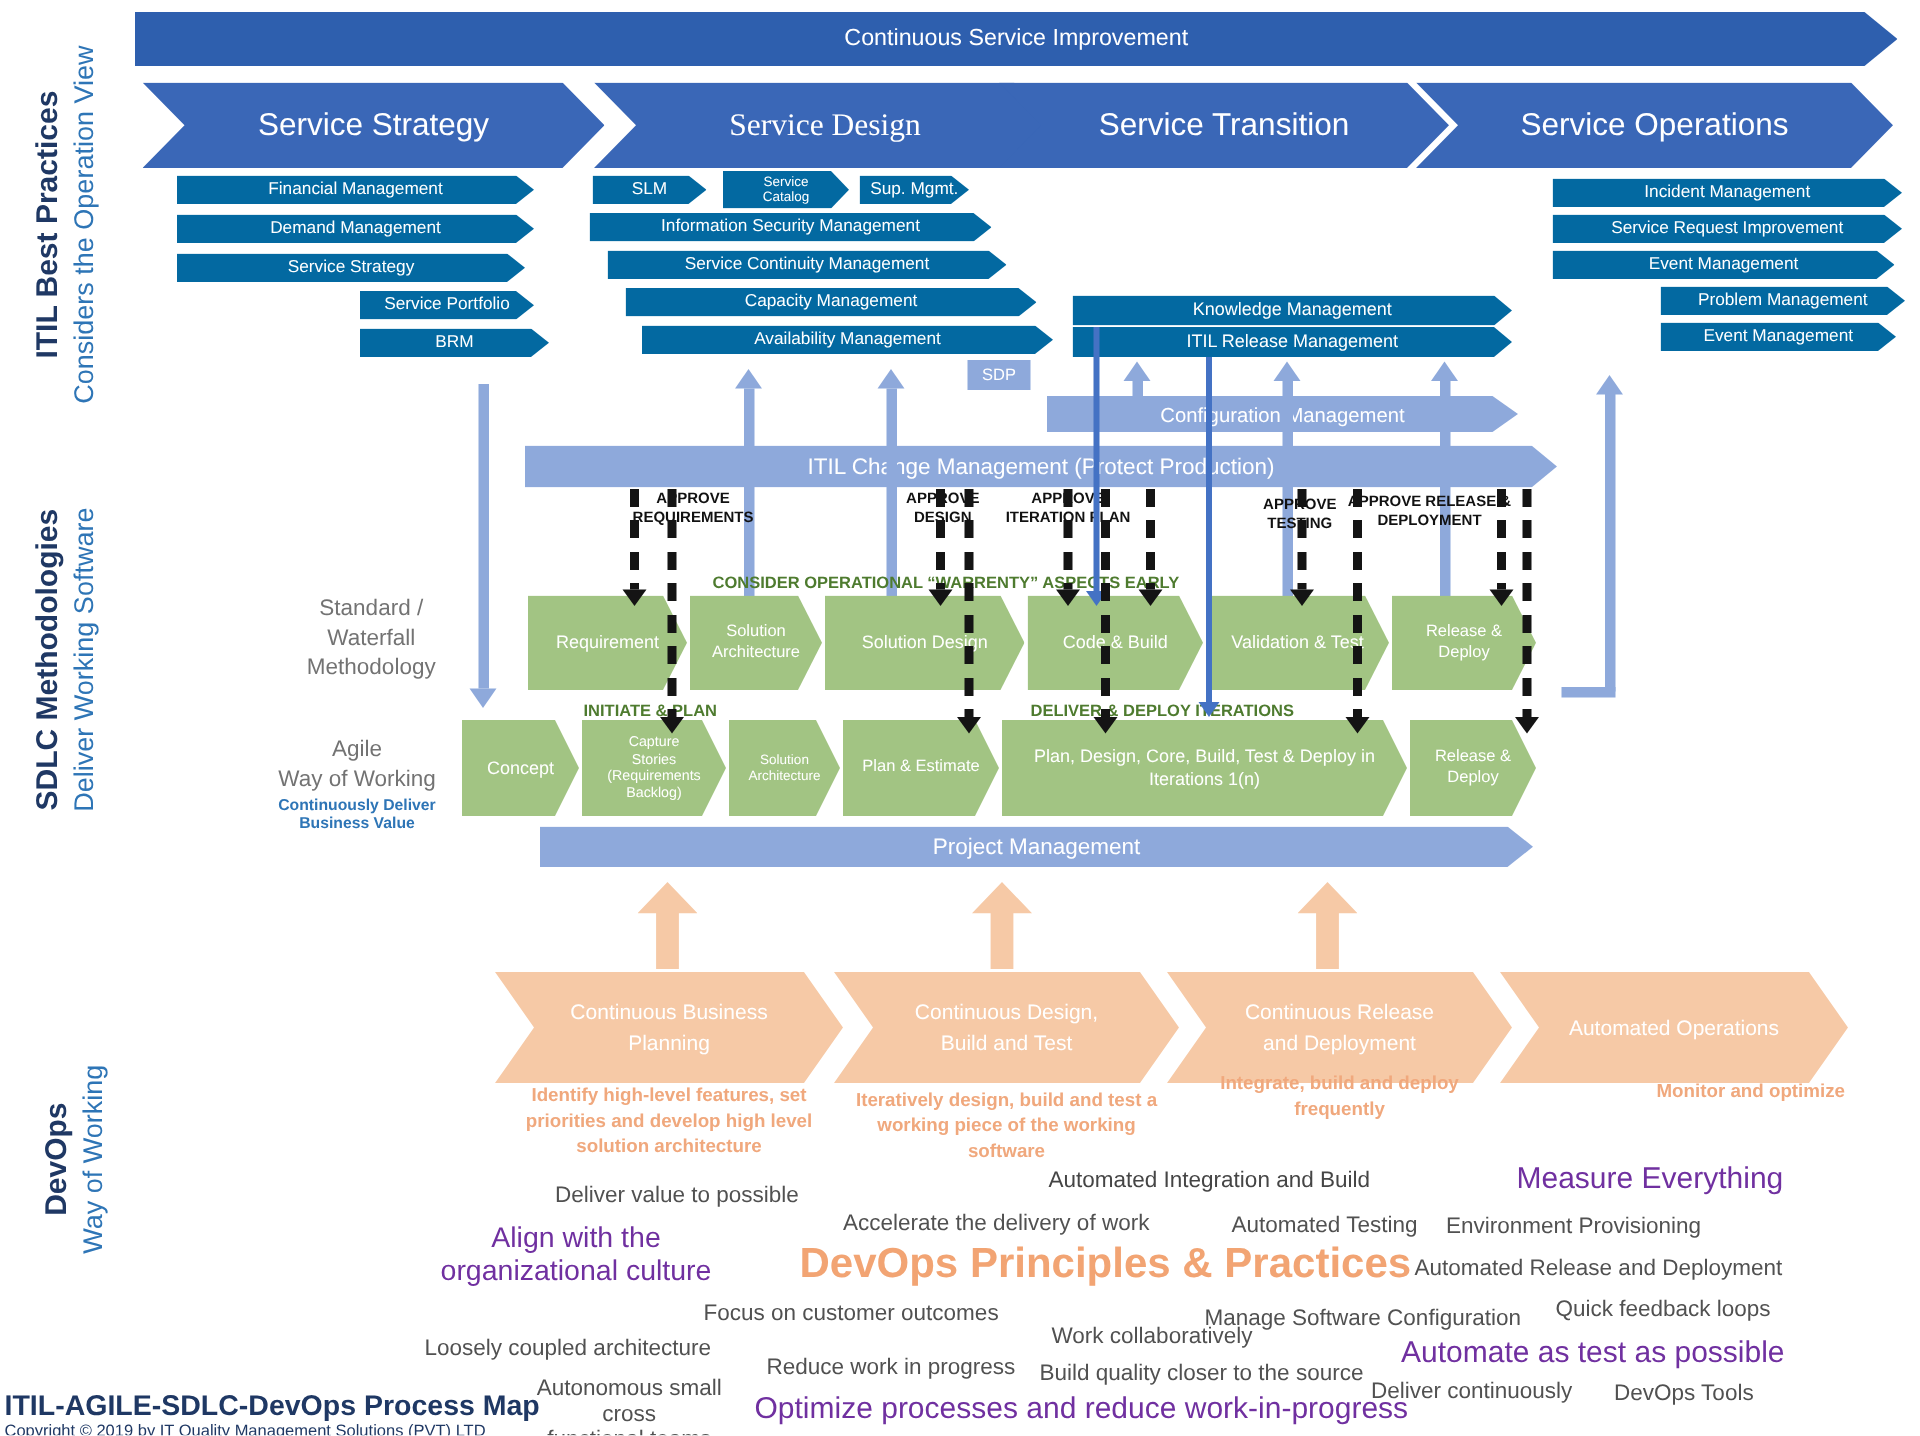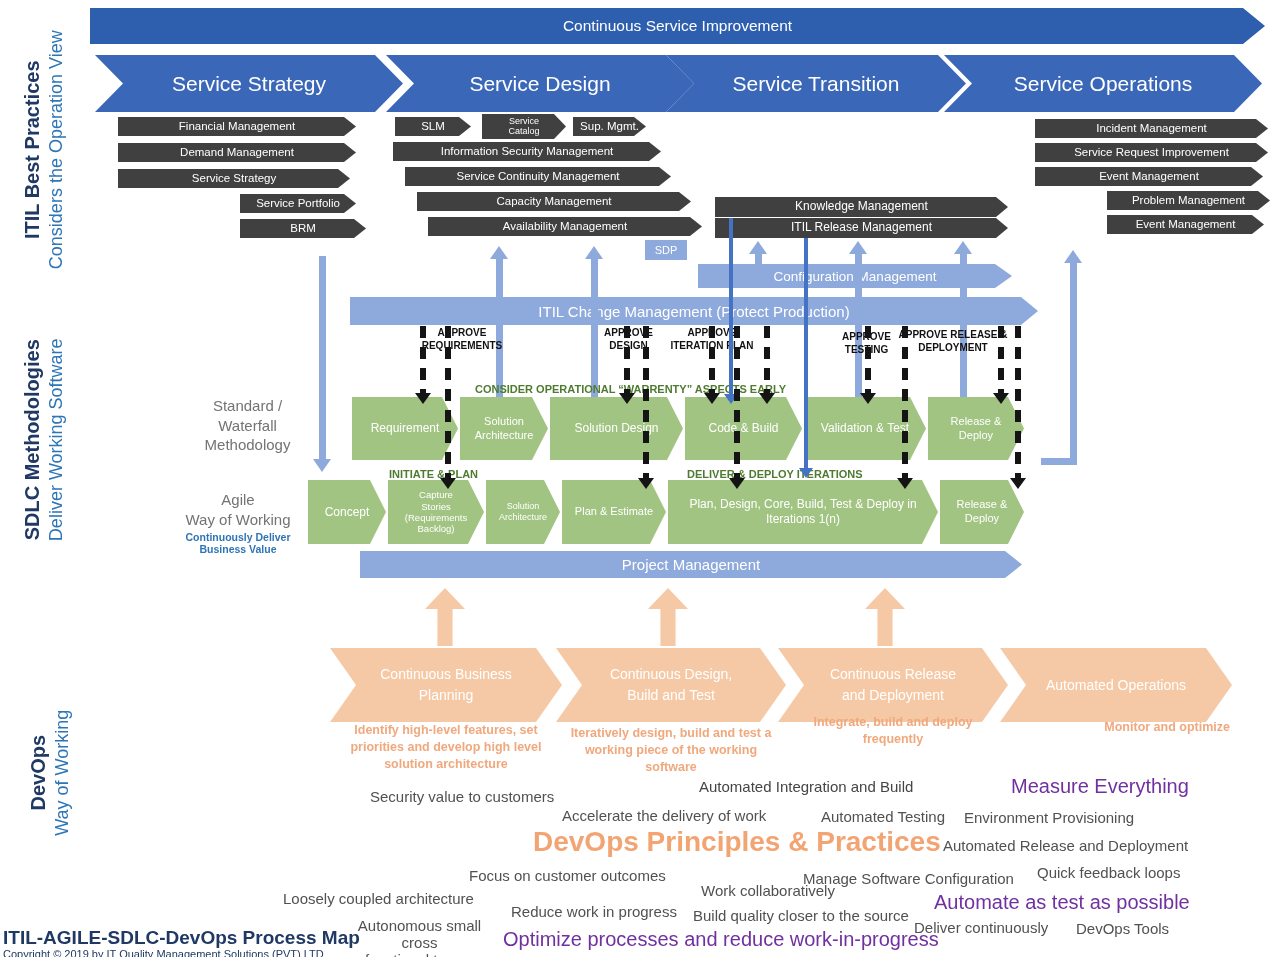--- a/index.html
+++ b/index.html
@@ -6,21 +6,21 @@
   #canvas{position:relative;width:1280px;height:957px;background:#fff;overflow:hidden;
           font-family:"Liberation Sans",sans-serif;}
   .abs{position:absolute;}
   .pre{white-space:pre-line;}
   
   .banner{background:#2E5FAE;color:#fff;display:flex;align-items:center;justify-content:center;
           font-size:15.5px;clip-path:polygon(0 0,calc(100% - 22px) 0,100% 50%,calc(100% - 22px) 100%,0 100%);}
   .stage{background:#3A67B7;color:#fff;display:flex;align-items:center;justify-content:center;
          font-size:21px;clip-path:polygon(0 0,calc(100% - 28px) 0,100% 50%,calc(100% - 28px) 100%,0 100%,28px 50%);}
   
-  .sarrow{background:#404040;color:#fff;display:flex;align-items:center;justify-content:center;
+  .sarrow{background:#0369a1;color:#fff;display:flex;align-items:center;justify-content:center;
           text-align:center;font-size:11.5px;height:19px;line-height:1.1;
           clip-path:polygon(0 0,calc(100% - 12px) 0,100% 50%,calc(100% - 12px) 100%,0 100%);}
   .band{background:#8EA9DB;color:#fff;display:flex;align-items:center;justify-content:center;
         clip-path:polygon(0 0,calc(100% - 17px) 0,100% 50%,calc(100% - 17px) 100%,0 100%);}
   .rect{background:#8EA9DB;color:#fff;display:flex;align-items:center;justify-content:center;font-size:11px;}
   
   .garrow{background:#A2C483;color:#fff;display:flex;align-items:center;justify-content:center;
           text-align:center;line-height:1.25;
           clip-path:polygon(0 0,calc(100% - 16px) 0,100% 50%,calc(100% - 16px) 100%,0 100%);}
   
@@ -64,21 +64,21 @@
     <div class="t">SDLC Methodologies</div>
     <div class="s">Deliver Working Software</div>
   </div>
   <div class="abs vlabel" style="left:-60px;top:749px;width:220px;">
     <div class="t">DevOps</div>
     <div class="s">Way of Working</div>
   </div>
 
   <div class="abs banner" style="left:90px;top:8px;width:1175px;height:36px;">Continuous Service Improvement</div>
   <div class="abs stage" style="left:95px;top:55px;width:308px;height:57px;">Service Strategy</div>
-  <div class="abs stage" style="left:386px;top:55px;width:308px;height:57px;">Service Design</div>
+  <div class="abs stage" style="left:396px;top:55px;width:308px;height:57px;font-family:Liberation Serif, serif;">Service Design</div>
   <div class="abs stage" style="left:666px;top:55px;width:300px;height:57px;">Service Transition</div>
   <div class="abs stage" style="left:944px;top:55px;width:318px;height:57px;">Service Operations</div>
 
   <div class="abs sarrow" style="left:118px;top:117px;width:238px;">Financial Management</div>
   <div class="abs sarrow" style="left:118px;top:143px;width:238px;">Demand Management</div>
   <div class="abs sarrow" style="left:118px;top:169px;width:232px;">Service Strategy</div>
   <div class="abs sarrow" style="left:240px;top:194px;width:116px;">Service Portfolio</div>
   <div class="abs sarrow" style="left:240px;top:219px;width:126px;">BRM</div>
 
   <div class="abs sarrow" style="left:395px;top:117px;width:76px;">SLM</div>
@@ -227,26 +227,28 @@
   <div class="abs onote pre" style="left:328px;top:722px;width:236px;">Identify high-level features, set
 priorities and develop high level
 solution architecture</div>
   <div class="abs onote pre" style="left:554px;top:725px;width:234px;">Iteratively design, build and test a
 working piece of the working
 software</div>
   <div class="abs onote pre" style="left:778px;top:714px;width:230px;">Integrate, build and deploy
 frequently</div>
   <div class="abs onote pre" style="left:1002px;top:719px;width:228px;text-align:right;">Monitor and optimize</div>
 
-  <div class="abs txt" style="left:370px;top:788px;">Security value to customers</div>
+  <div class="abs txt" style="left:370px;top:788px;">Deliver value to possible</div>
   <div class="abs txt" style="left:699px;top:778px;color:#454545;">Automated Integration and Build</div>
   <div class="abs txt" style="left:562px;top:807px;">Accelerate the delivery of work</div>
   <div class="abs txt" style="left:821px;top:808px;">Automated Testing</div>
   <div class="abs txt" style="left:964px;top:809px;">Environment Provisioning</div>
   <div class="abs purple" style="left:1011px;top:775px;font-size:20px;">Measure Everything</div>
+  <div class="abs purple pre" style="left:289px;top:815px;width:190px;font-size:19px;text-align:center;">Align with the
+organizational culture</div>
   <div class="abs" style="left:533px;top:826px;font-size:28px;font-weight:bold;color:#F2A473;">DevOps Principles &amp; Practices</div>
   <div class="abs txt" style="left:943px;top:837px;">Automated Release and Deployment</div>
   <div class="abs txt" style="left:469px;top:867px;">Focus on customer outcomes</div>
   <div class="abs txt" style="left:701px;top:882px;">Work collaboratively</div>
   <div class="abs txt" style="left:803px;top:870px;">Manage Software Configuration</div>
   <div class="abs txt" style="left:1037px;top:864px;">Quick feedback loops</div>
   <div class="abs txt" style="left:283px;top:890px;">Loosely coupled architecture</div>
   <div class="abs txt" style="left:511px;top:903px;">Reduce work in progress</div>
   <div class="abs txt" style="left:693px;top:907px;">Build quality closer to the source</div>
   <div class="abs purple" style="left:934px;top:891px;font-size:20px;">Automate as test as possible</div>

